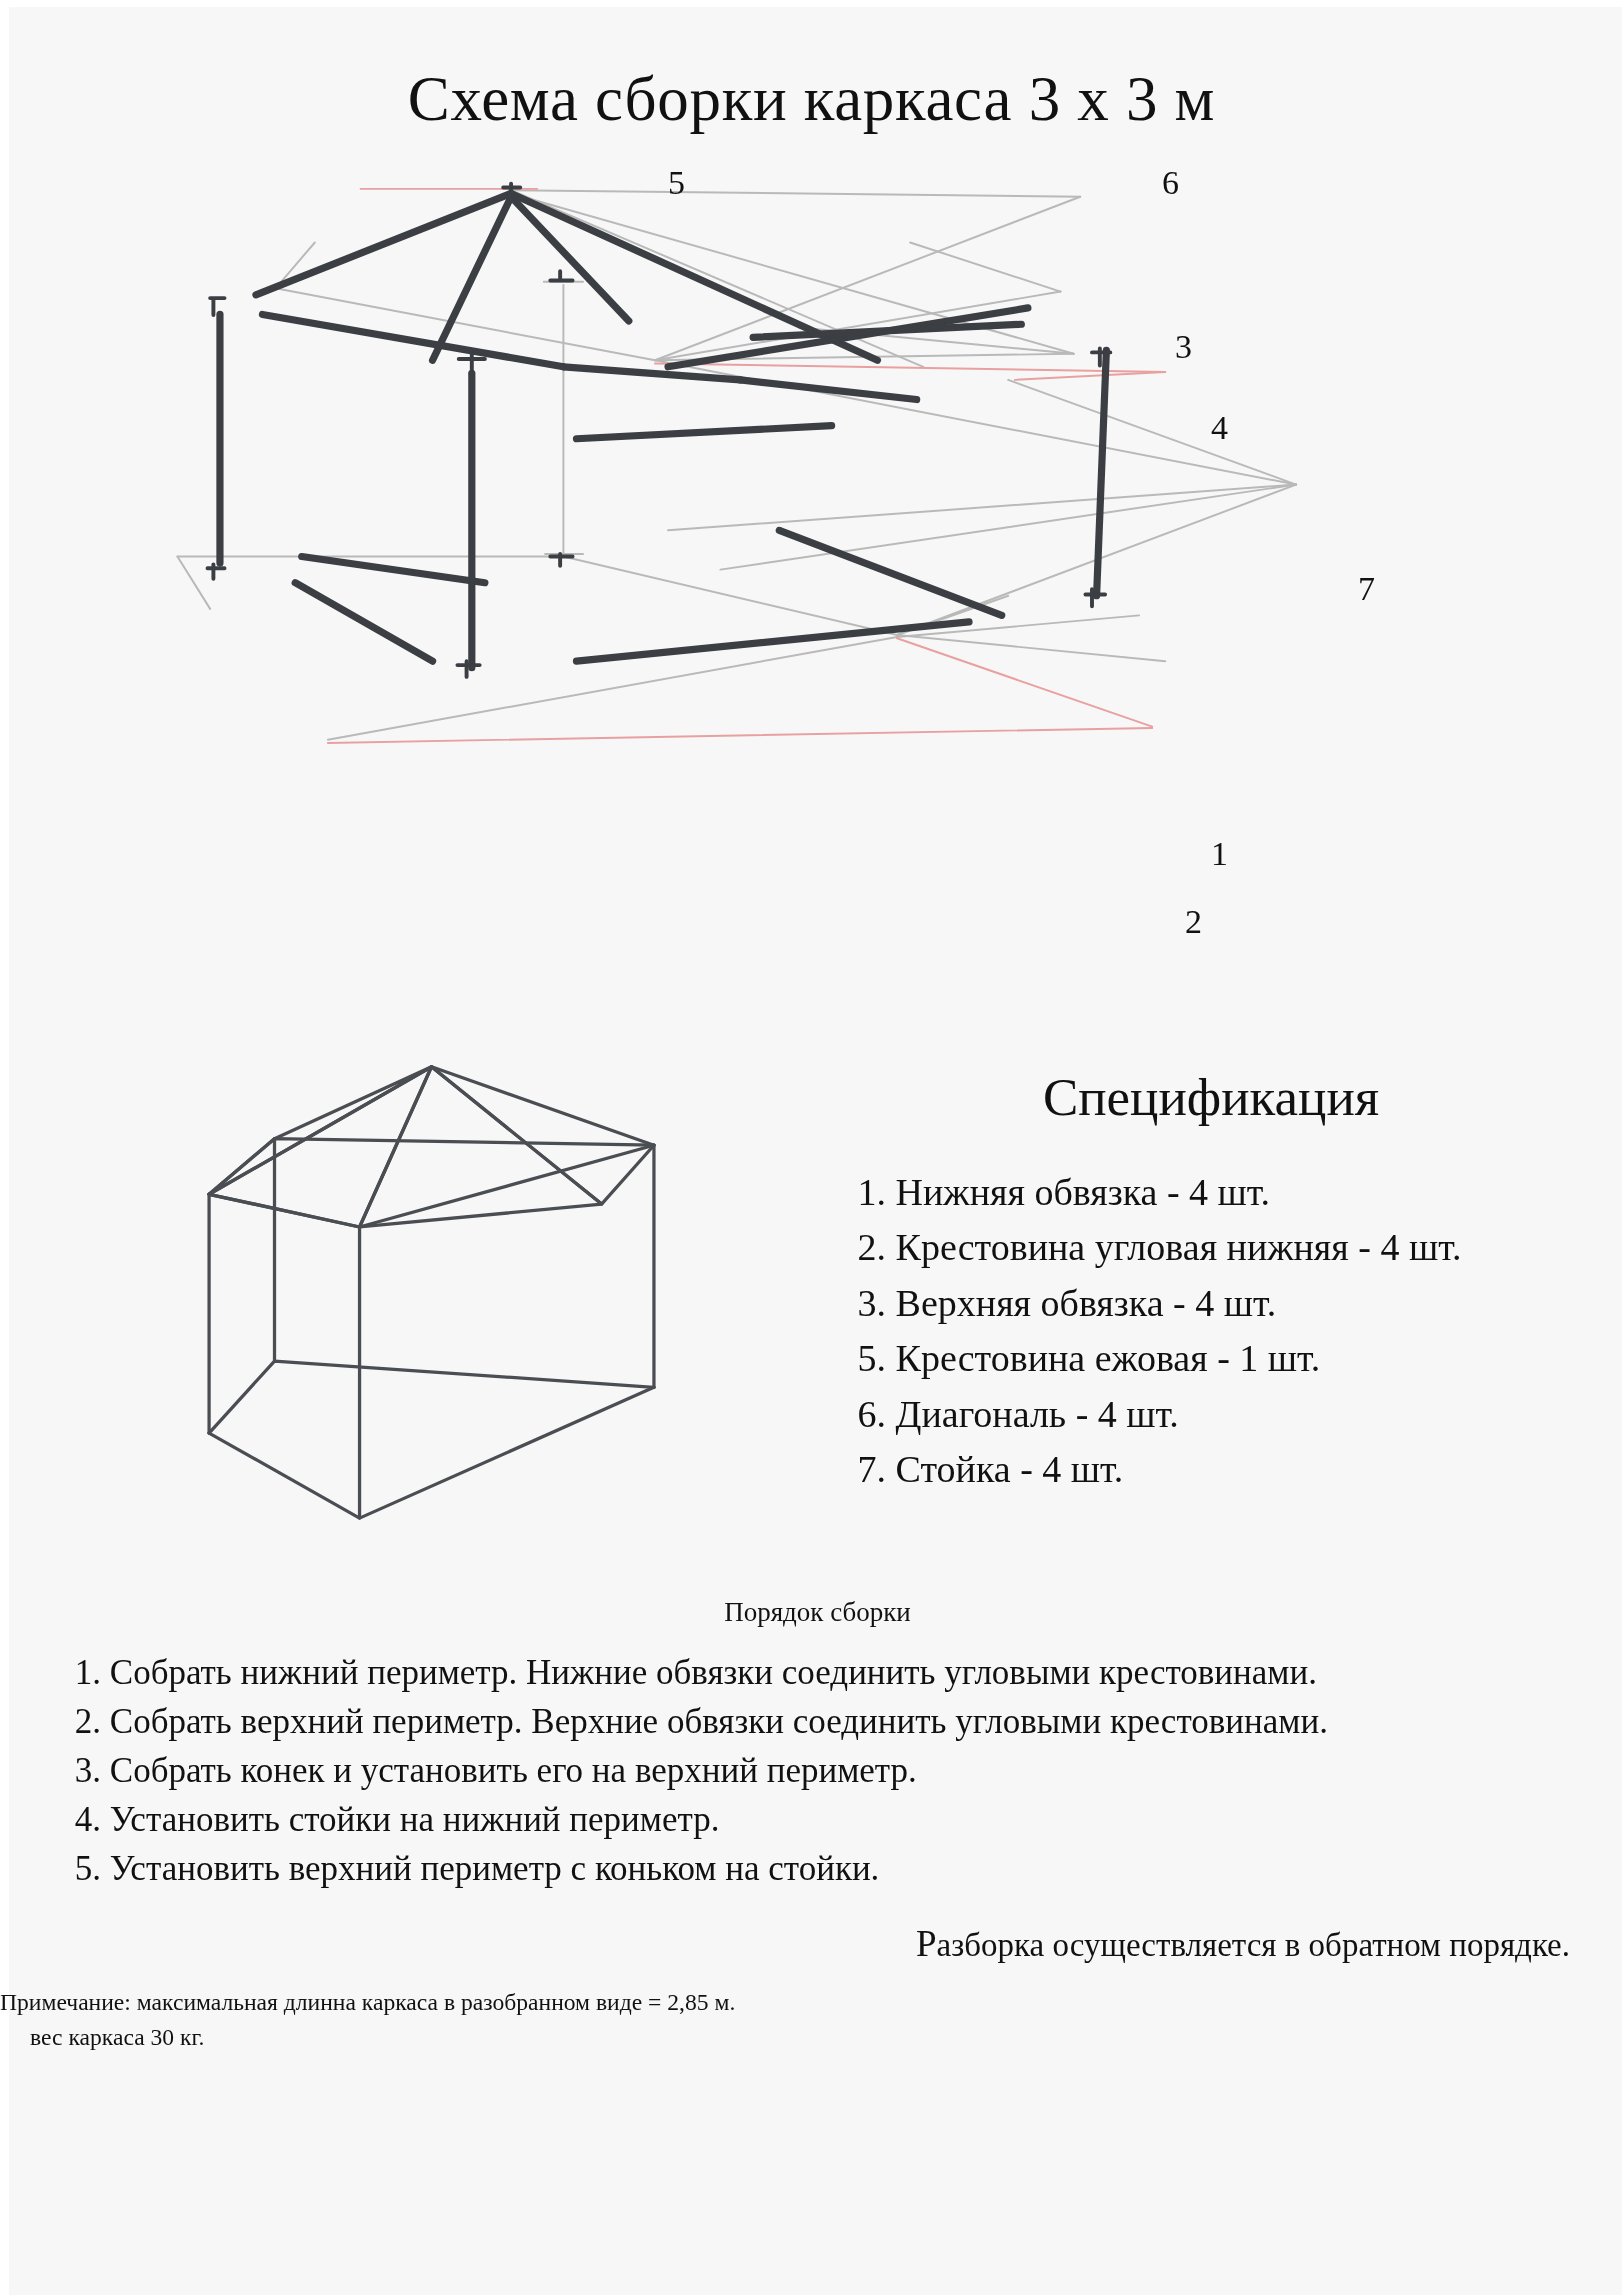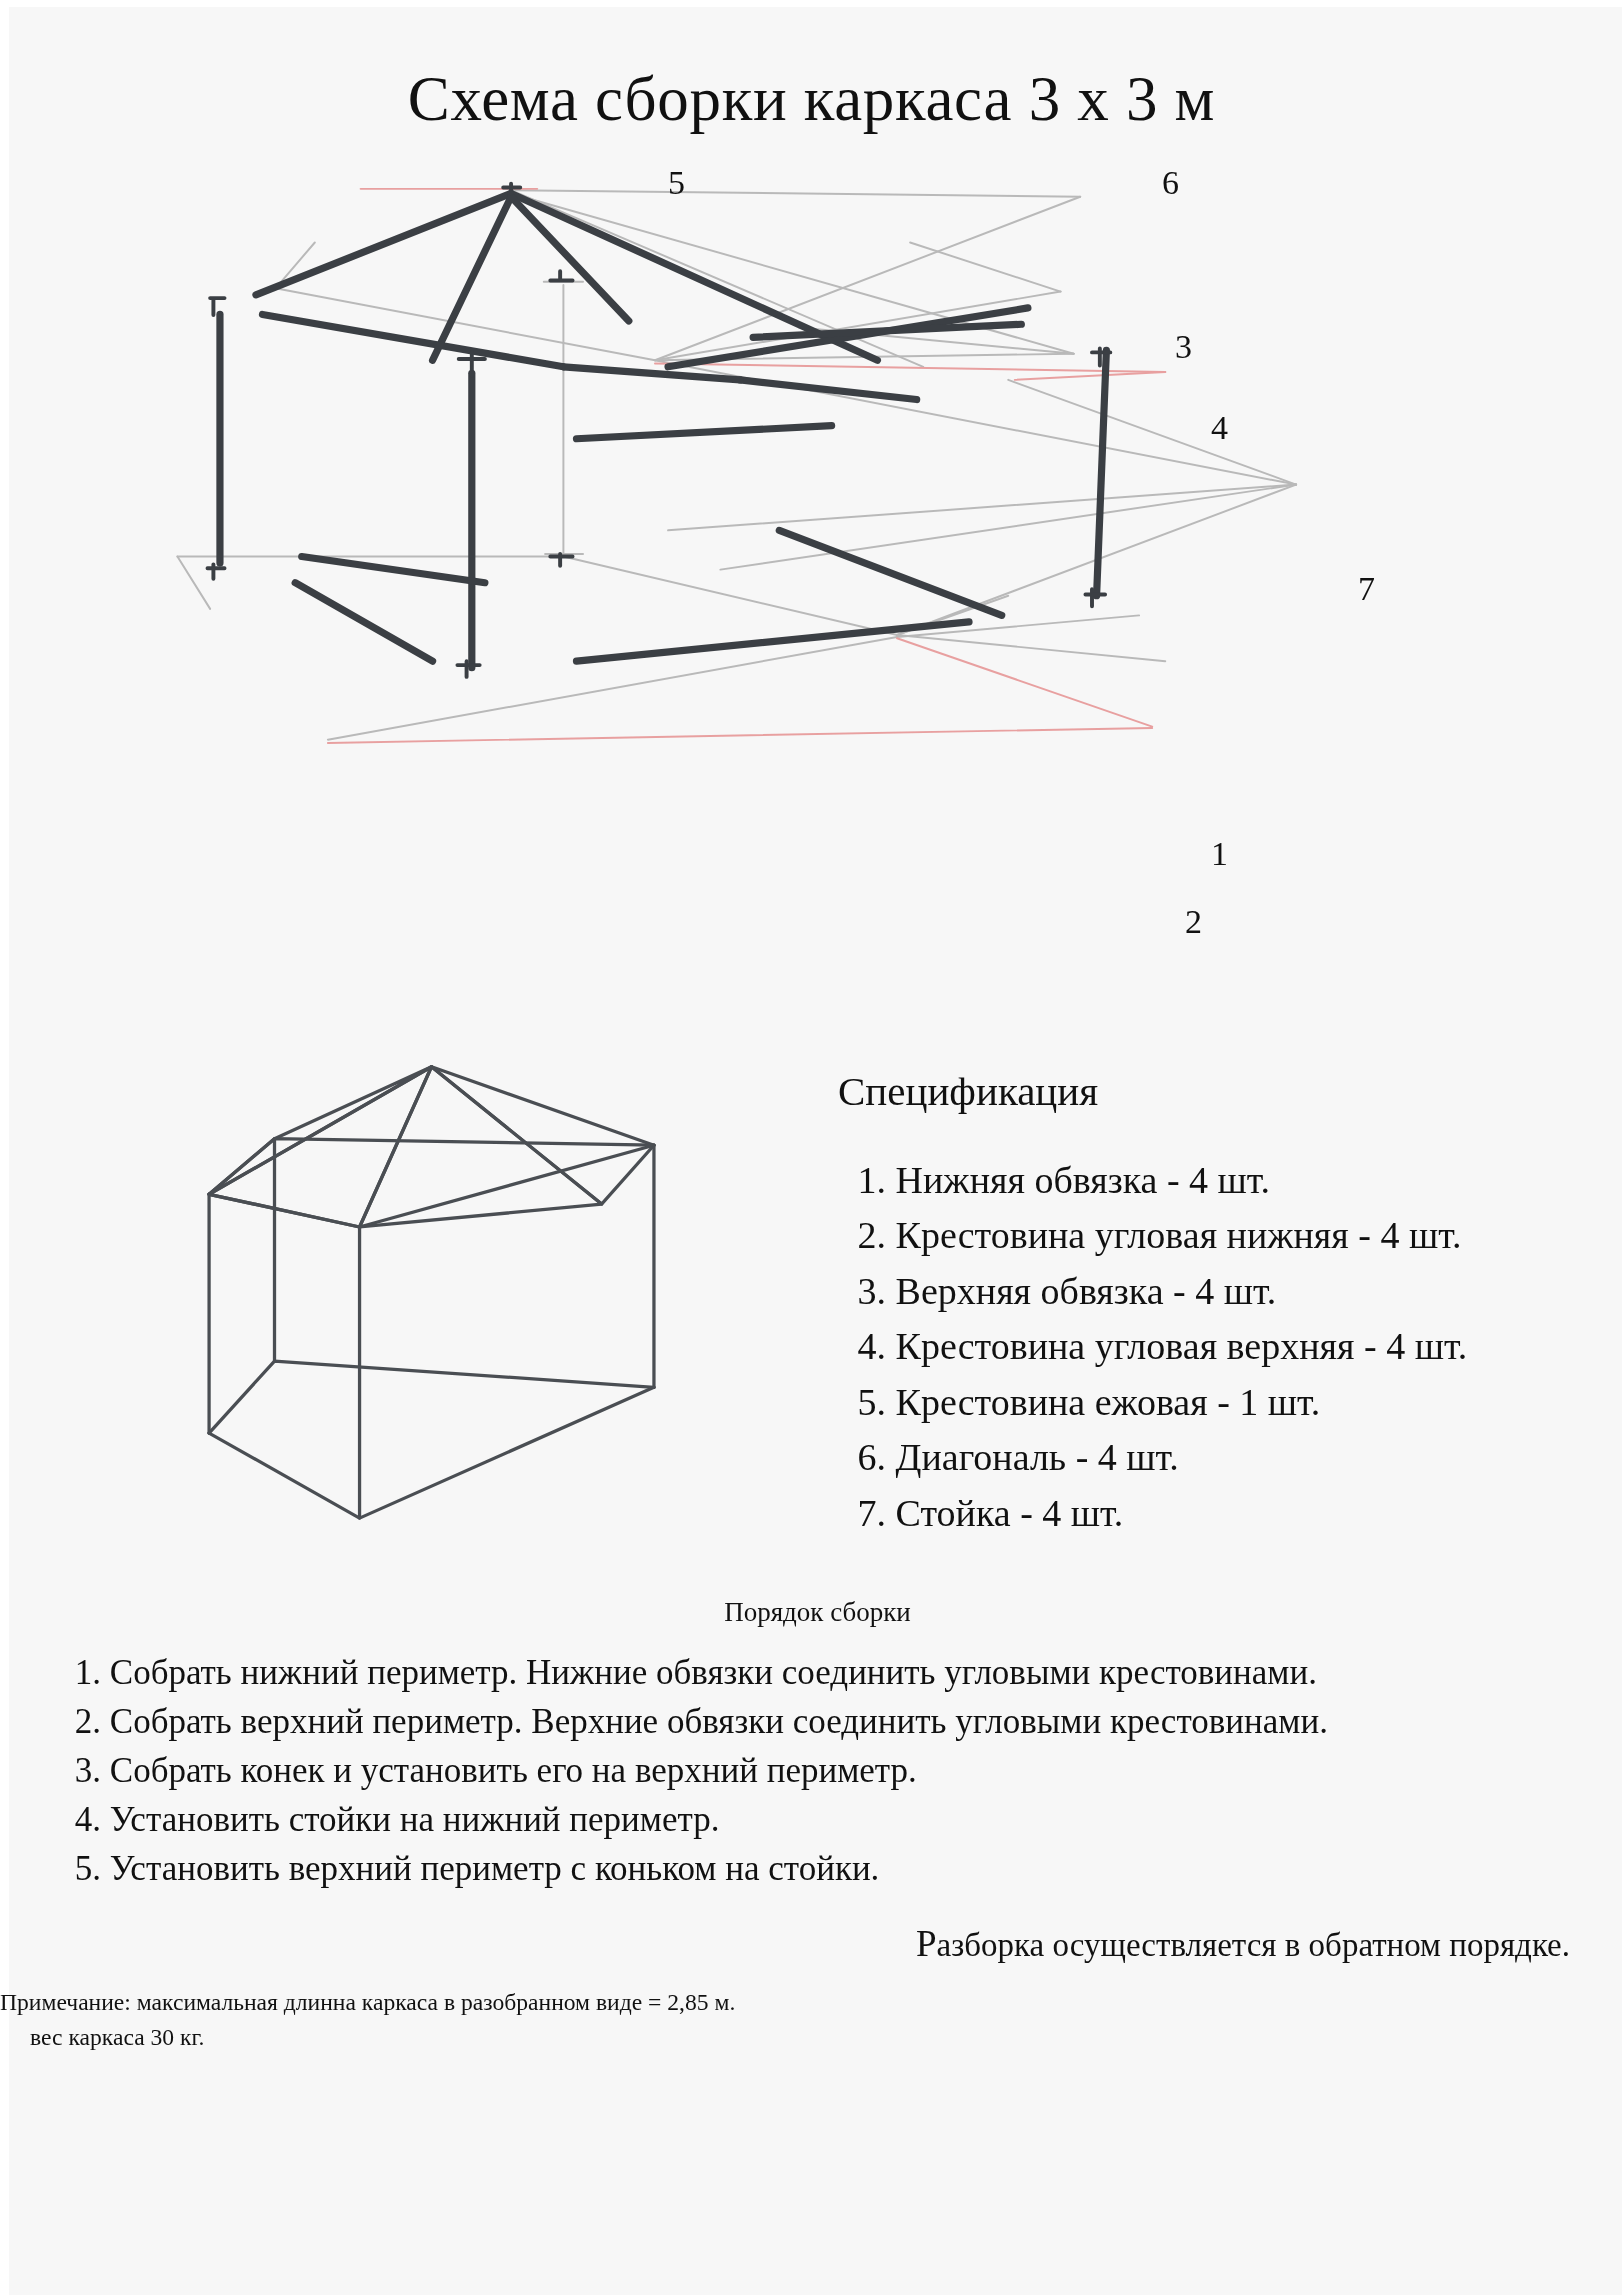--- a/index.html
+++ b/index.html
@@ -74,22 +74,22 @@
   }
 
   
   .spec {
     position: absolute;
     left: 838px;
     top: 1067px;
     width: 746px;
   }
   .spec-title {
-    font-size: 41px;
-    text-align: left;
+    font-size: 53px;
+    text-align: center;
     margin: 0 0 38px 0;
     font-weight: 400;
   }
   .spec-list {
     margin: 0;
     padding: 0;
     list-style: none;
     font-size: 38px;
     line-height: 1.46;
     padding-left: 19.6px;
@@ -260,21 +260,20 @@
     </g>
   </svg>
 </div>
 
 <div class="spec">
   <div class="spec-title">Спецификация</div>
   <ul class="spec-list">
     <li>1. Нижняя обвязка - 4 шт.</li>
     <li>2. Крестовина угловая нижняя - 4 шт.</li>
     <li>3. Верхняя обвязка - 4 шт.</li>
-    <li>4. Крестовина угловая верхняя - 4 шт.</li>
     <li>5. Крестовина ежовая - 1 шт.</li>
     <li>6. Диагональ - 4 шт.</li>
     <li>7. Стойка - 4 шт.</li>
   </ul>
 </div>
 
 <div class="order">
   <div class="order-title">Порядок сборки</div>
   <ul class="order-list">
     <li>1. Собрать нижний периметр. Нижние обвязки соединить угловыми крестовинами.</li>

